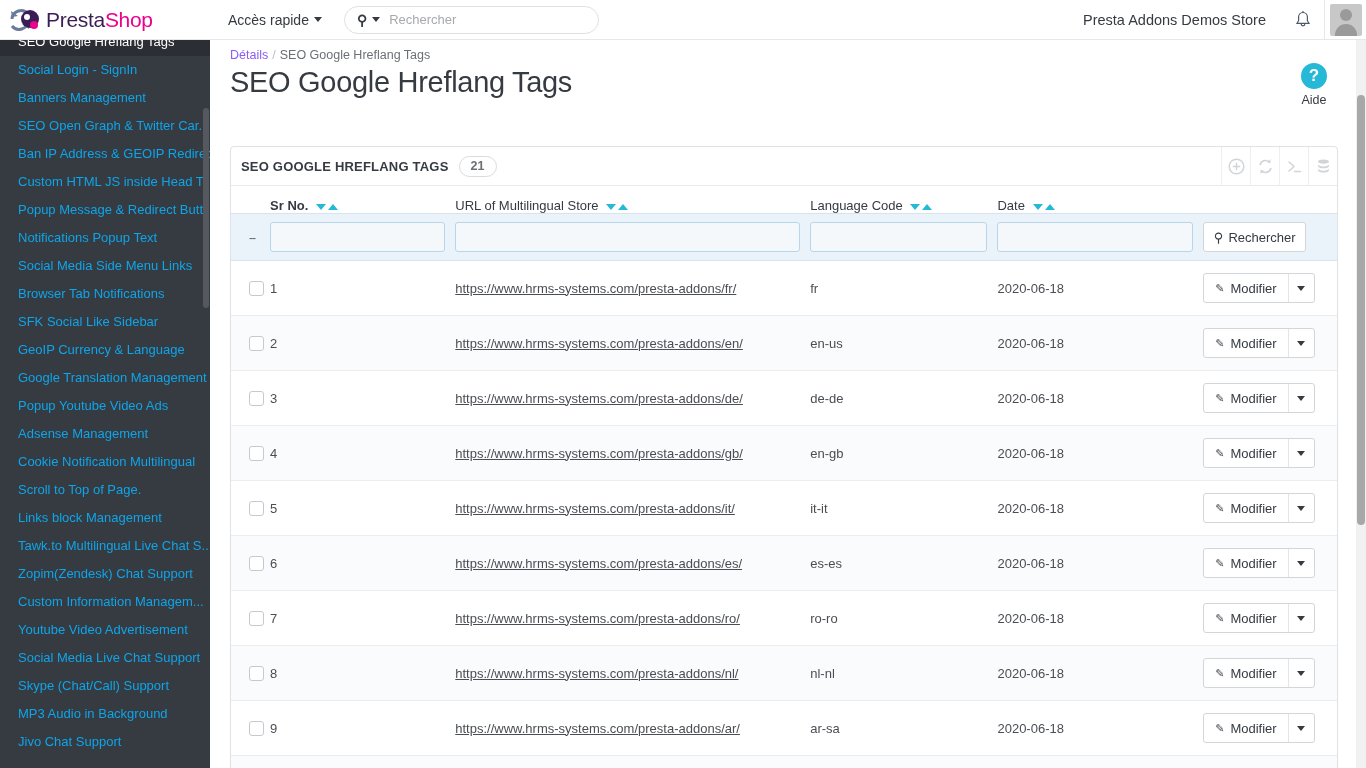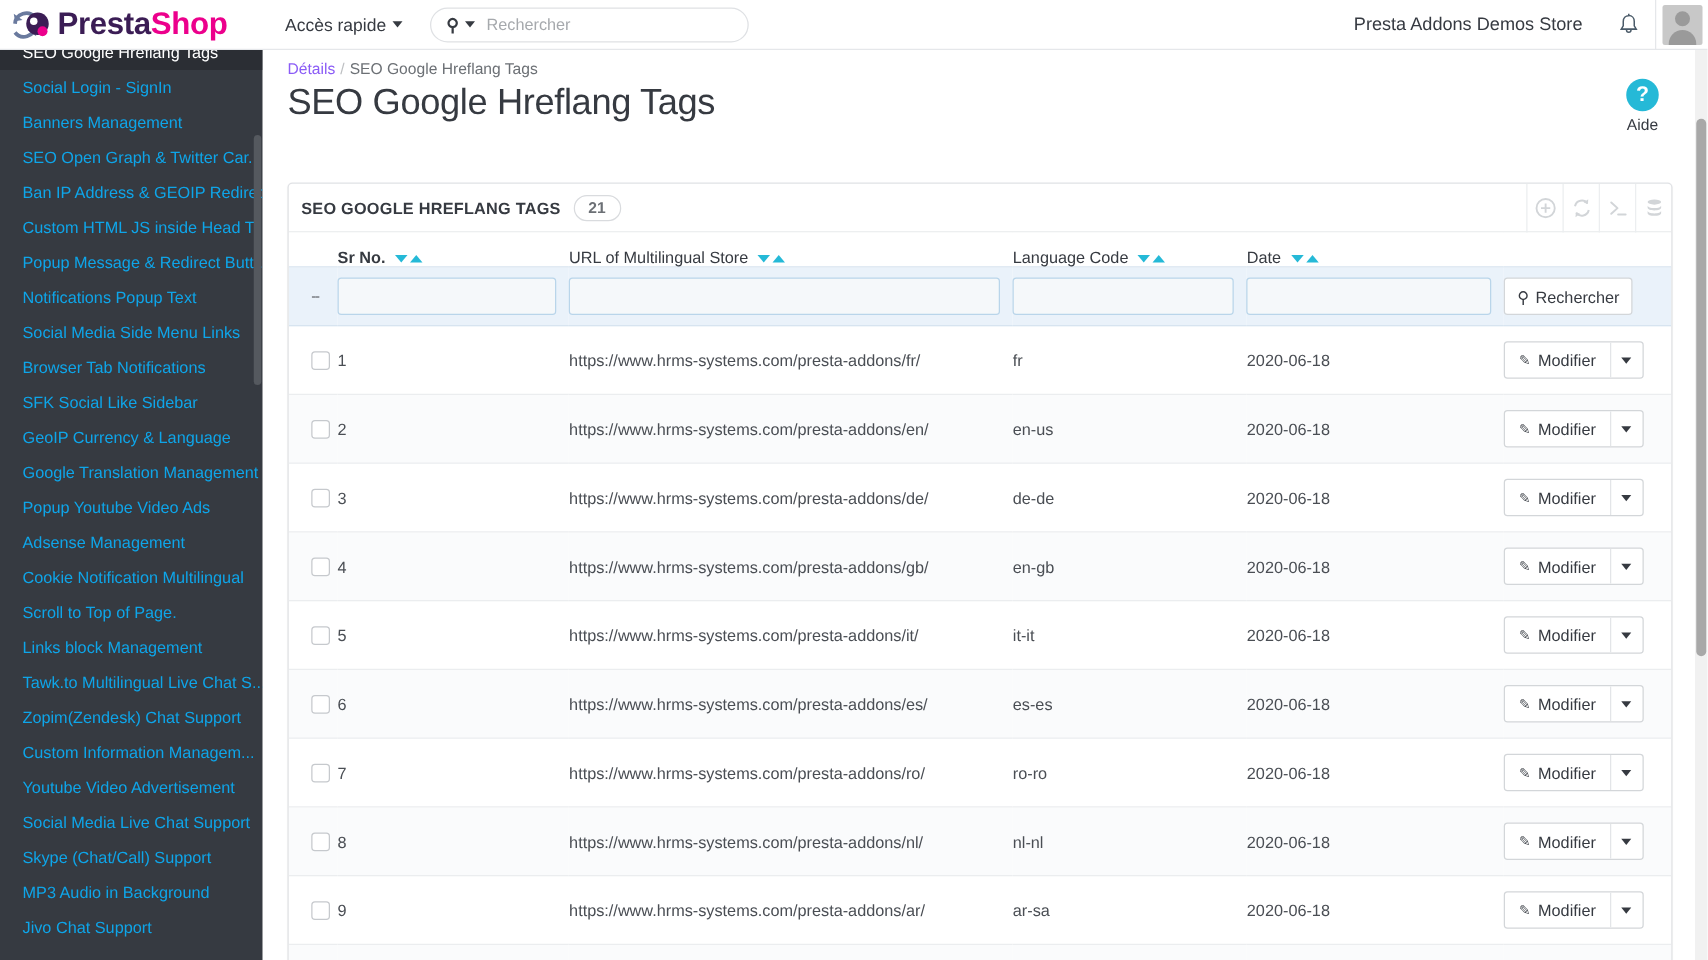--- a/index.html
+++ b/index.html
@@ -27,21 +27,21 @@
     flex: 0 0 210px;
   }
   .logo-mark {
     width: 36px; height: 30px;
     position: relative;
     flex: 0 0 36px;
     margin-right: 2px;
   }
   .logo-mark svg { display:block; }
   .logo-text {
-    font-size: 25px; font-weight: bold;
+    font-size: 21px; font-weight: normal;
     letter-spacing: -0.3px;
     white-space: nowrap;
   }
   .logo-presta { color: #3b1d55; }
   .logo-shop { color: #ec008c; }
 
   #quick-access {
     font-size: 14px; color: #363a41;
     margin-left: 18px;
     cursor: pointer; white-space: nowrap;
@@ -270,21 +270,21 @@
   }
   tbody.data-body td.col-chk { padding-left: 18px; }
   .chk {
     width: 15px; height: 15px;
     border: 1px solid #c6c9cd;
     border-radius: 3px;
     background: #fff;
     display: block;
     cursor: pointer;
   }
-  .url-cell { color: #4a4e54; }
+  .url-cell { color: #4a4e54; text-decoration: underline; }
 
   .act-group {
     display: inline-flex; align-items: stretch;
     border: 1px solid #d3d6d9; border-radius: 3px;
     background: #fff; overflow: hidden;
   }
   .act-main {
     padding: 0 11px; height: 28px;
     display: flex; align-items: center; gap: 6px;
     font-size: 13px; color: #363a41;

